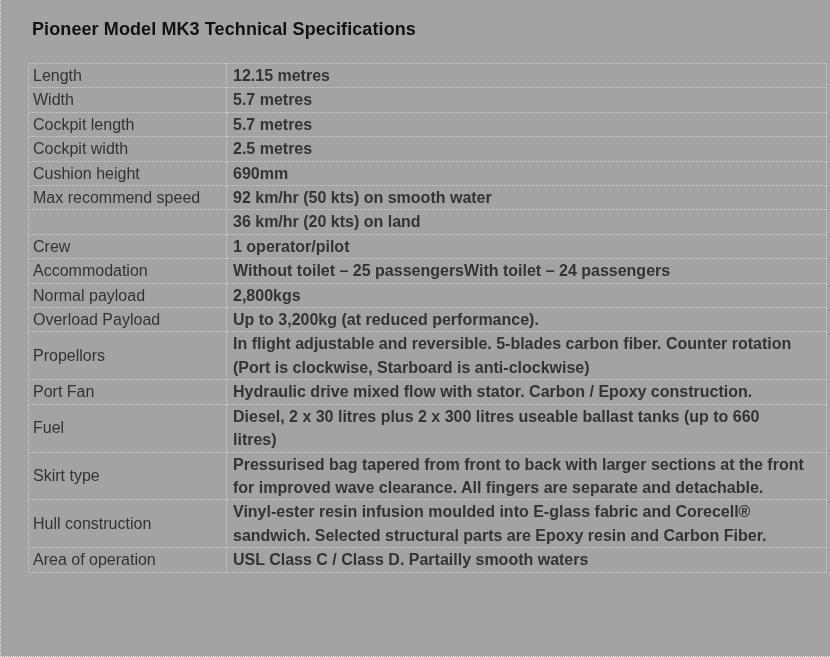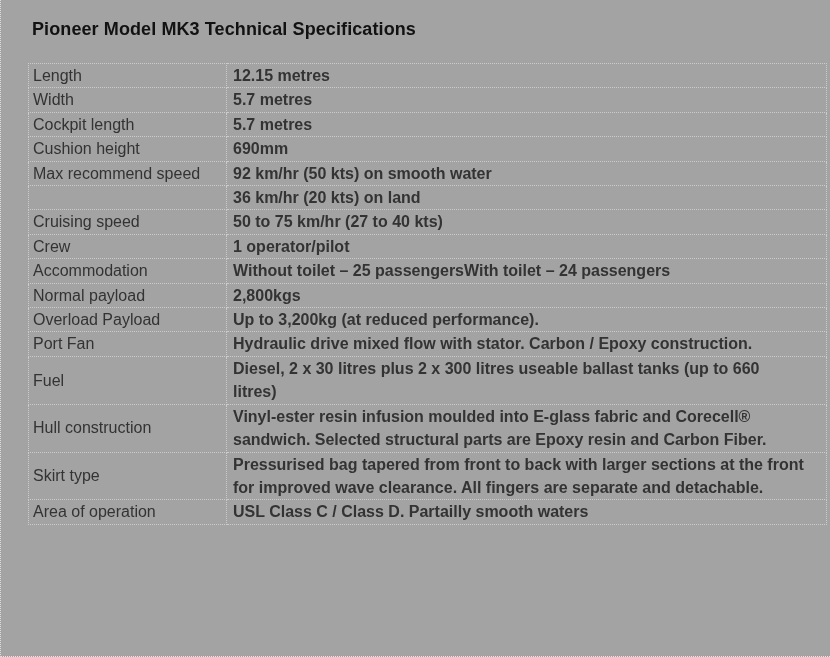--- a/index.html
+++ b/index.html
@@ -80,40 +80,40 @@
   <tr>
     <td class="spec-label">Width</td>
     <td class="spec-value">5.7 metres</td>
   </tr>
 
   <tr>
     <td class="spec-label">Cockpit length</td>
     <td class="spec-value">5.7 metres</td>
   </tr>
 
+  <tr>
+    <td class="spec-label">Cockpit width</td>
+    <td class="spec-value">2.5 metres</td>
+  </tr>
 
   <tr>
     <td class="spec-label">Cushion height</td>
     <td class="spec-value">690mm</td>
   </tr>
 
   <tr>
     <td class="spec-label">Max recommend speed</td>
     <td class="spec-value">92 km/hr (50 kts) on smooth water</td>
   </tr>
 
   <tr>
     <td class="spec-label"></td>
     <td class="spec-value">36 km/hr (20 kts) on land</td>
   </tr>
 
-  <tr>
-    <td class="spec-label">Cruising speed</td>
-    <td class="spec-value">50 to 75 km/hr (27 to 40 kts)</td>
-  </tr>
 
   <tr>
     <td class="spec-label">Crew</td>
     <td class="spec-value">1 operator/pilot</td>
   </tr>
 
   <tr>
     <td class="spec-label">Accommodation</td>
     <td class="spec-value">Without toilet – 25 passengersWith toilet – 24 passengers</td>
   </tr>
@@ -122,39 +122,43 @@
     <td class="spec-label">Normal payload</td>
     <td class="spec-value">2,800kgs</td>
   </tr>
 
   <tr>
     <td class="spec-label">Overload Payload</td>
     <td class="spec-value">Up to 3,200kg (at reduced performance).</td>
   </tr>
 
 
+  <tr>
+    <td class="spec-label">Propellors</td>
+    <td class="spec-value">In flight adjustable and reversible. 5-blades carbon fiber. Counter rotation (Port is clockwise, Starboard is anti-clockwise)</td>
+  </tr>
 
   <tr>
     <td class="spec-label">Port Fan</td>
     <td class="spec-value">Hydraulic drive mixed flow with stator. Carbon / Epoxy construction.</td>
   </tr>
 
   <tr>
     <td class="spec-label">Fuel</td>
     <td class="spec-value">Diesel, 2 x 30 litres plus 2 x 300 litres useable ballast tanks (up to 660 litres)</td>
   </tr>
 
   <tr>
-    <td class="spec-label">Hull construction</td>
-    <td class="spec-value">Vinyl-ester resin infusion moulded into E-glass fabric and Corecell® sandwich. Selected structural parts are Epoxy resin and Carbon Fiber.</td>
+    <td class="spec-label">Skirt type</td>
+    <td class="spec-value">Pressurised bag tapered from front to back with larger sections at the front for improved wave clearance. All fingers are separate and detachable.</td>
   </tr>
 
   <tr>
-    <td class="spec-label">Skirt type</td>
-    <td class="spec-value">Pressurised bag tapered from front to back with larger sections at the front for improved wave clearance. All fingers are separate and detachable.</td>
+    <td class="spec-label">Hull construction</td>
+    <td class="spec-value">Vinyl-ester resin infusion moulded into E-glass fabric and Corecell® sandwich. Selected structural parts are Epoxy resin and Carbon Fiber.</td>
   </tr>
 
   <tr>
     <td class="spec-label">Area of operation</td>
     <td class="spec-value">USL Class C / Class D. Partailly smooth waters</td>
   </tr>
 </tbody>
   </table>
 
 </div>

